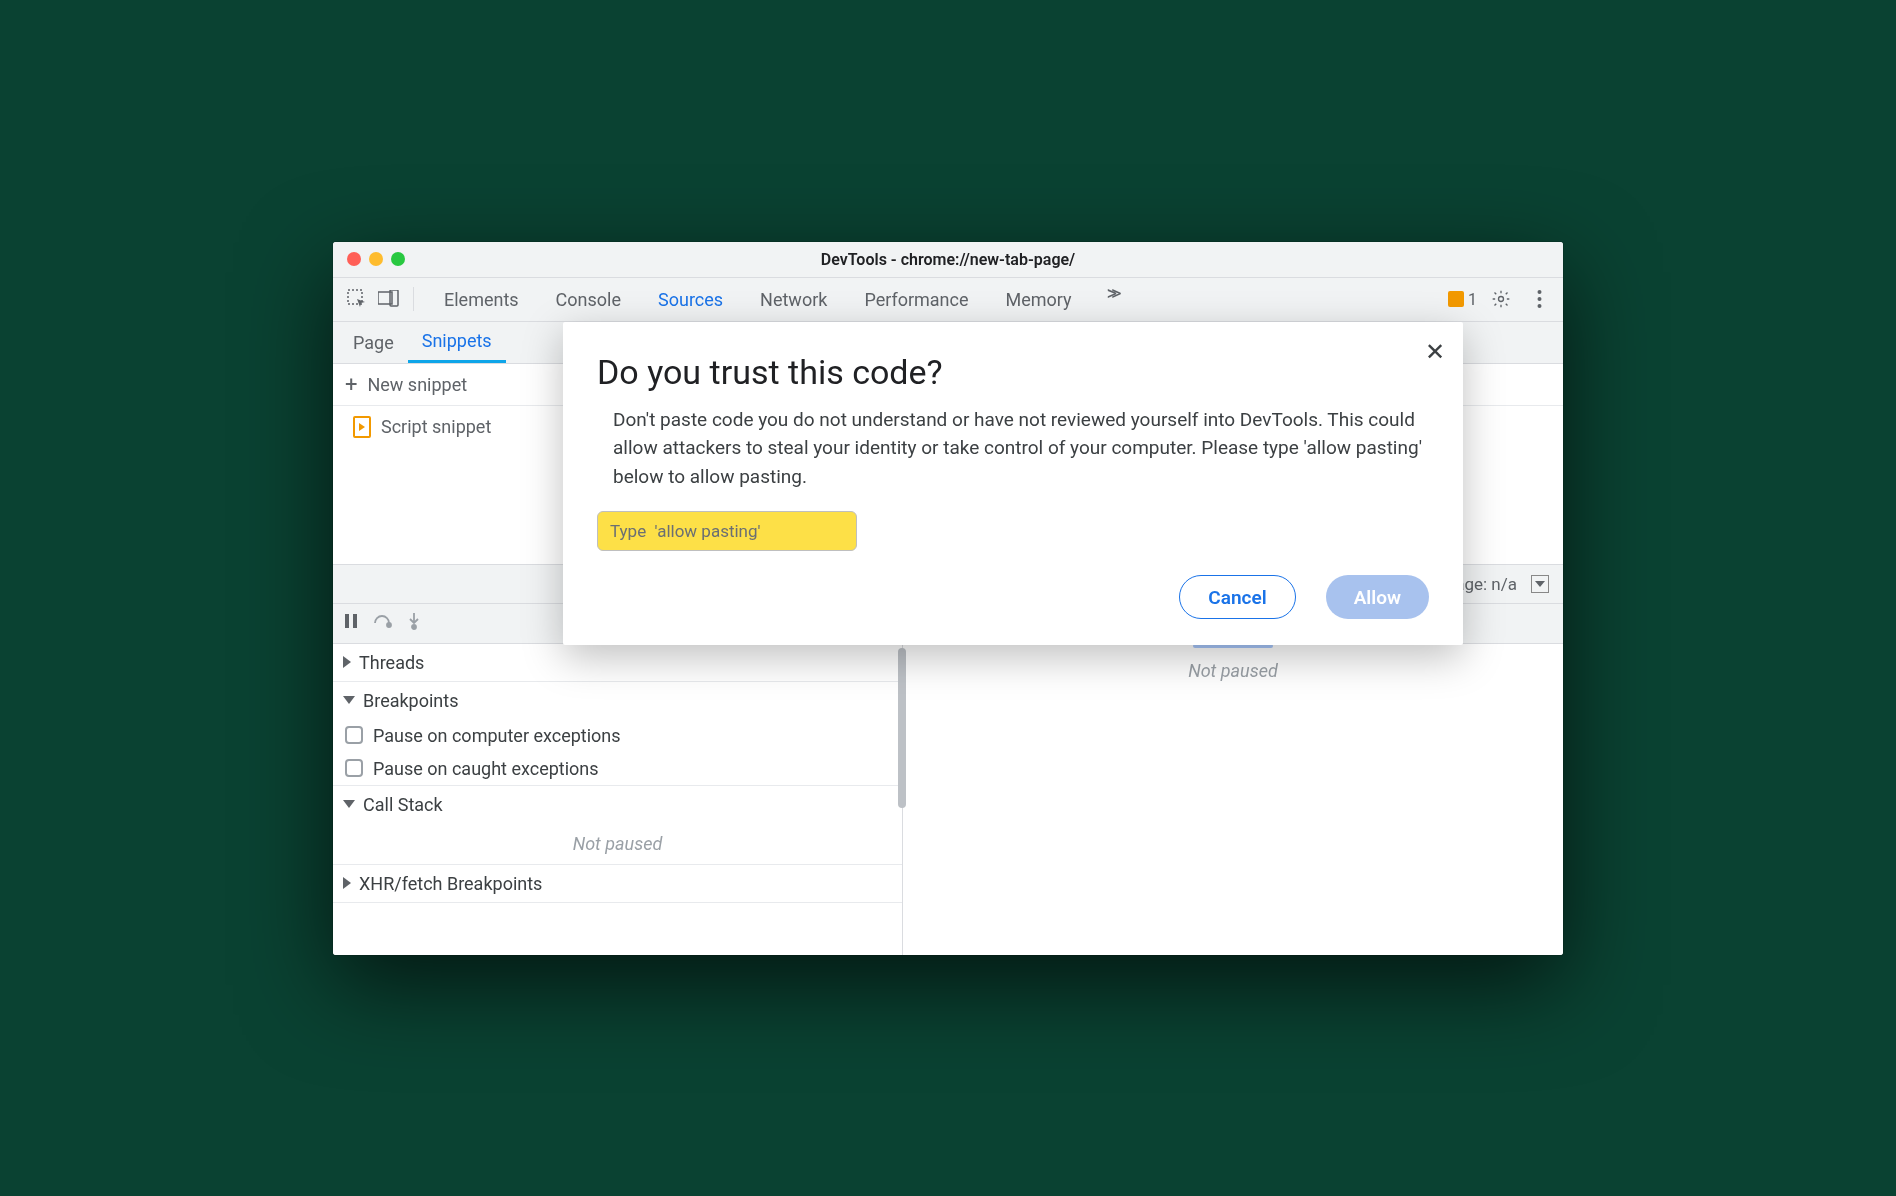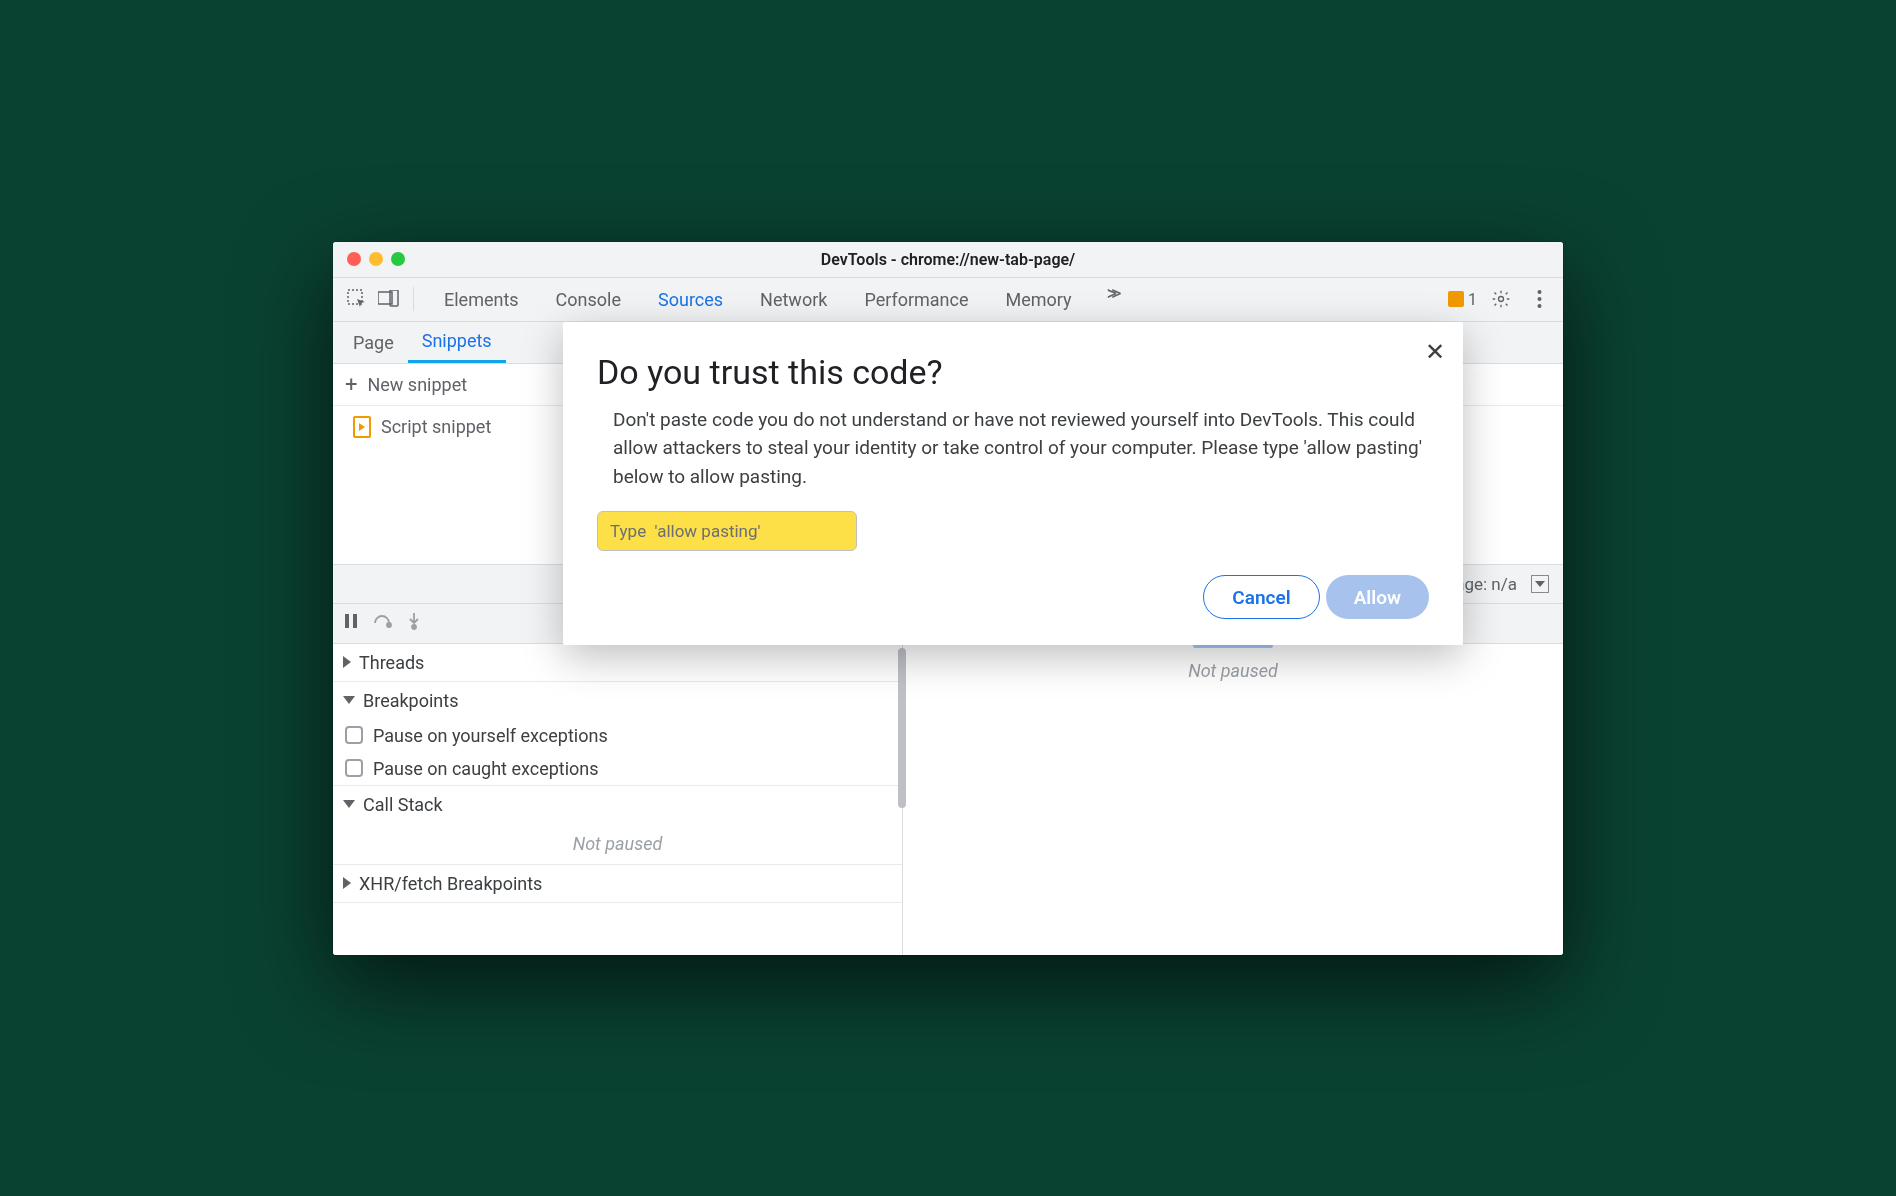--- a/index.html
+++ b/index.html
@@ -127,21 +127,21 @@
     z-index: 50;
   }
   .dlg-close { position: absolute; top: 16px; right: 18px; font-size: 24px; color: #3c4043; cursor: pointer; }
   .dlg-title { font-size: 34px; color: #202124; margin-bottom: 14px; }
   .dlg-body { font-size: 19px; color: #3c4043; line-height: 1.5; margin-bottom: 20px; margin-left: 16px; }
   .dlg-input {
     width: 260px; height: 40px; border: 1px solid #bfbfbf; border-radius: 6px;
     padding: 0 12px; font-size: 17px; color: #5f6368; background: #fde047;
   }
   .dlg-input::placeholder { color: #6b6f73; }
-  .dlg-actions { display: flex; justify-content: flex-end; gap: 6px; margin-top: 24px; }
+  .dlg-actions { display: flex; justify-content: flex-end; gap: 30px; margin-top: 24px; }
   .btn { height: 44px; padding: 0 28px; border-radius: 22px; font-size: 19px; font-weight: 600; display: flex; align-items: center; border: none; }
   .btn.cancel { background: #fff; border: 1px solid #1a73e8; color: #1a73e8; }
   .btn.allow { background: #a8c2ee; color: #fff; }
 
   .chev-double { font-size: 20px; color: #5f6368; letter-spacing:-6px; }
 </style>
 </head>
 <body>
 
 <div class="frame">
@@ -246,21 +246,21 @@
           <span>Threads</span>
         </div>
       </div>
       <div class="section">
         <div class="sec-head">
           <span class="tri down"></span>
           <span>Breakpoints</span>
         </div>
         <div class="chk-row">
           <span class="chk"></span>
-          <span>Pause on yourself exceptions</span>
+          <span>Pause on computer exceptions</span>
         </div>
         <div class="chk-row">
           <span class="chk"></span>
           <span>Pause on caught exceptions</span>
         </div>
       </div>
       <div class="section">
         <div class="sec-head">
           <span class="tri down"></span>
           <span>Call Stack</span>

